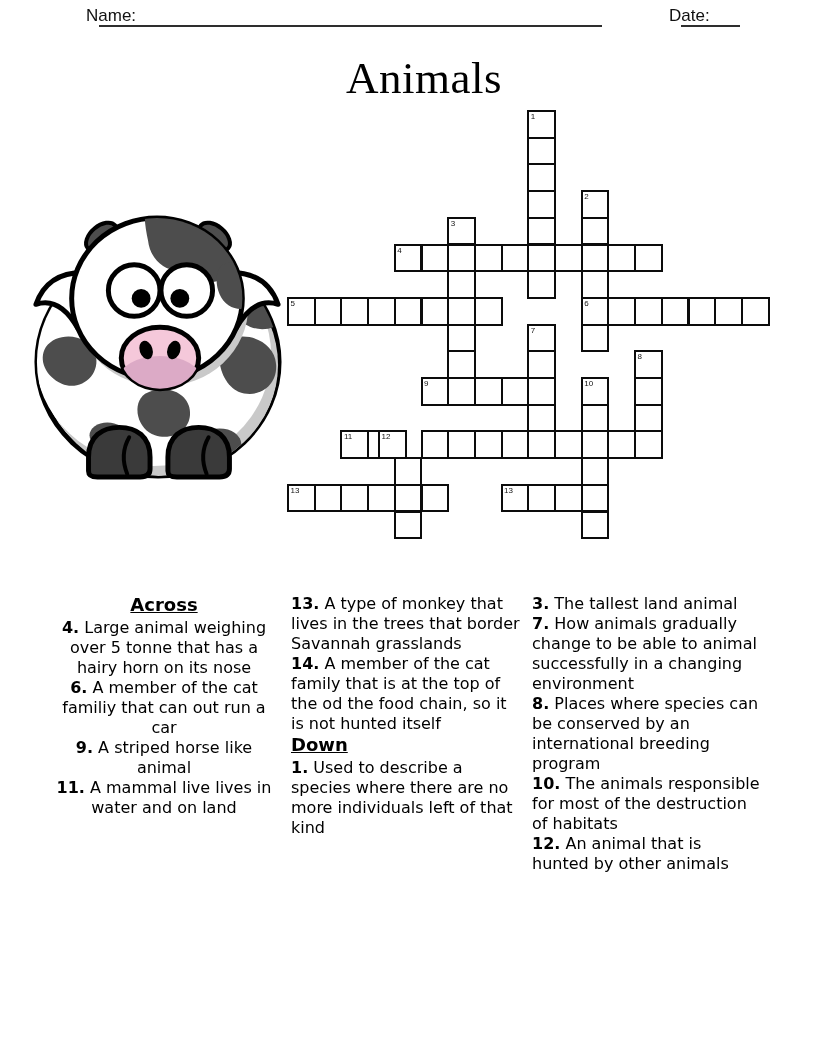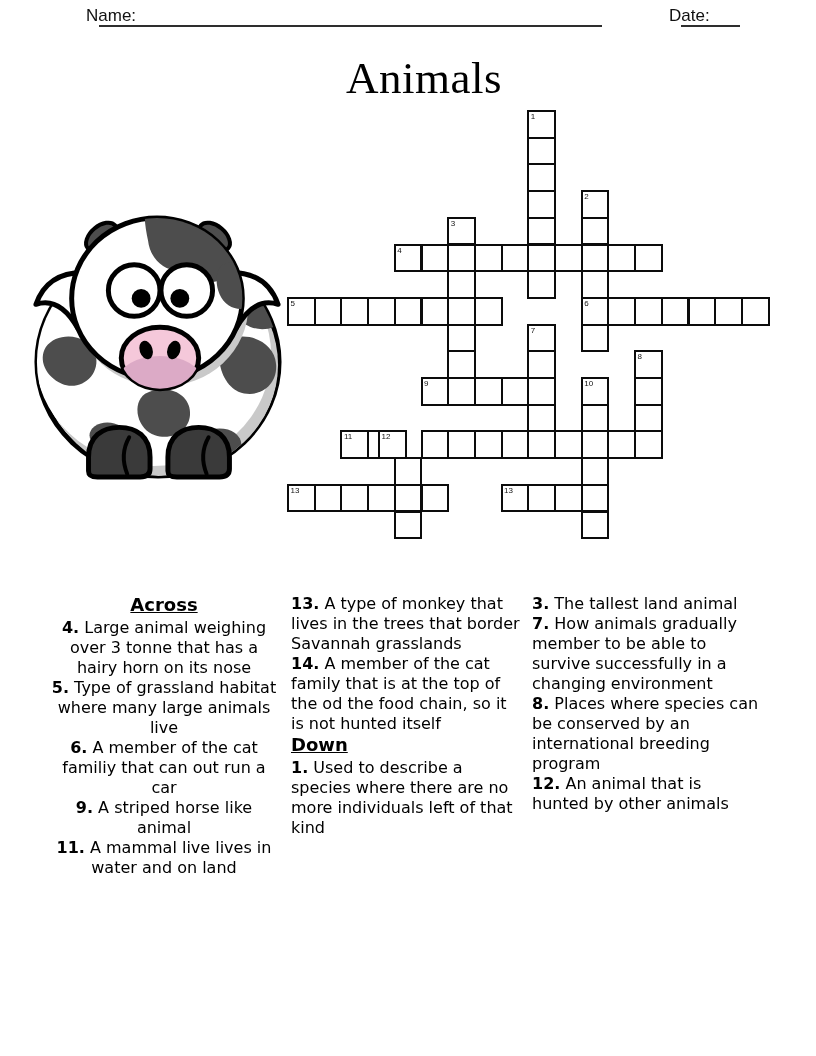--- a/index.html
+++ b/index.html
@@ -218,32 +218,32 @@
       </div>
       <div class="cell" style="left: 240.3px; top: 373.8px;"></div>
       <div class="cell" style="left: 267px; top: 373.8px;"></div>
       <div class="cell" style="left: 293.7px; top: 373.8px;"></div>
       <div class="cell" style="left: 106.8px; top: 400.5px;"></div>
       <div class="cell" style="left: 293.7px; top: 400.5px;"></div>
     </div>
 
   <div class="clue-col" id="clue-col-1">
       <p class="clue-heading">Across</p>
-      <p class="clue"><b>4.</b> <span>Large animal weighing over 3 tonne that has a hairy horn on its nose</span></p>
-      <p class="clue"><b>5.</b> <span>Type of grassland habitat where many large animals live</span></p>
+      <p class="clue"><b>4.</b> <span>Large animal weighing over 5 tonne that has a hairy horn on its nose</span></p>
       <p class="clue"><b>6.</b> <span>A member of the cat familiy that can out run a car</span></p>
       <p class="clue"><b>9.</b> <span>A striped horse like animal</span></p>
       <p class="clue"><b>11.</b> <span>A mammal live lives in water and on land</span></p>
     </div>
   <div class="clue-col" id="clue-col-2">
       <p class="clue"><b>13.</b> <span>A type of monkey that lives in the trees that border Savannah grasslands</span></p>
       <p class="clue"><b>14.</b> <span>A member of the cat family that is at the top of the od the food chain, so it is not hunted itself</span></p>
       <p class="clue-heading">Down</p>
       <p class="clue"><b>1.</b> <span>Used to describe a species where there are no more individuals left of that kind</span></p>
     </div>
   <div class="clue-col" id="clue-col-3">
       <p class="clue"><b>3.</b> <span>The tallest land animal</span></p>
-      <p class="clue"><b>7.</b> <span>How animals gradually member to be able to survive successfully in a changing environment</span></p>
+      <p class="clue"><b>7.</b> <span>How animals gradually change to be able to animal successfully in a changing environment</span></p>
       <p class="clue"><b>8.</b> <span>Places where species can be conserved by an international breeding program</span></p>
+      <p class="clue"><b>10.</b> <span>The animals responsible for most of the destruction of habitats</span></p>
       <p class="clue"><b>12.</b> <span>An animal that is hunted by other animals</span></p>
     </div>
 
 </div>
 
 </body></html>

